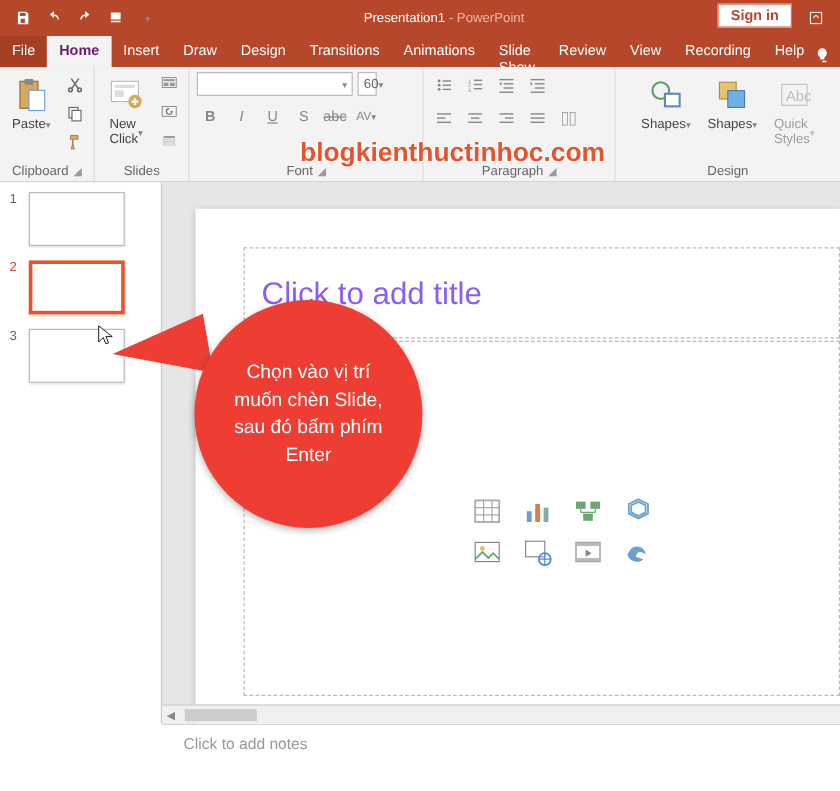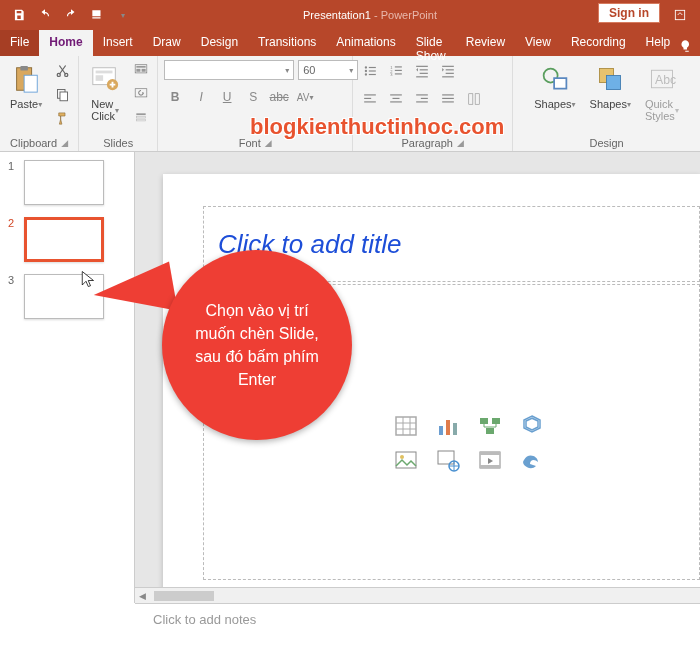--- a/index.html
+++ b/index.html
@@ -32,35 +32,35 @@
     .group-label { text-align: center; font-size: 11px; color: #666; padding-top: 2px; display: flex; justify-content: center; align-items: center; gap: 4px; }
     .group-label .dialog { font-size: 9px; color: #999; }
     .big-btn { display: flex; flex-direction: column; align-items: center; gap: 2px; padding: 2px 4px; cursor: pointer; }
     .big-btn .icon32 { width: 32px; height: 34px; display: flex; align-items: center; justify-content: center; }
     .big-btn .lbl { font-size: 11px; display: flex; flex-direction: row; align-items: center; }
     .small-col { display: flex; flex-direction: column; gap: 4px; }
     .small-btn { width: 20px; height: 20px; display: flex; align-items: center; justify-content: center; }
     .font-row { display: flex; gap: 4px; align-items: center; }
     .font-box { border: 1px solid #bbb; background: #fff; height: 20px; display: flex; align-items: center; padding: 0 4px; font-size: 11px; color: #666; }
     .font-box.name { width: 130px; }
-    .font-box.size { width: 60px; }
+    .font-box.size { width: 16px; }
     .fmt-btn { width: 22px; height: 22px; display: flex; align-items: center; justify-content: center; font-size: 12px; color: #888; cursor: pointer; }
     .dd-arrow { font-size: 8px; color: #888; }
     
     
     .main { display: flex; height: calc(100% - 152px - 30px - 26px); }
     .slide-panel { width: 135px; background: #fff; border-right: 1px solid #ccc; overflow-y: auto; padding: 8px; }
     .thumb-row { display: flex; gap: 6px; margin-bottom: 12px; align-items: flex-start; }
     .thumb-num { font-size: 11px; color: #666; width: 10px; }
     .thumb { width: 80px; height: 45px; background: #fff; border: 1px solid #bbb; box-shadow: 0 1px 2px rgba(0,0,0,0.15); }
     .thumb.selected { border: 3px solid #e8532f; }
     
     .editor { flex: 1; background: #e6e6e6; position: relative; overflow: hidden; }
     .slide-canvas { position: absolute; left: 28px; top: 22px; right: 0; height: 440px; background: #fff; box-shadow: 0 2px 6px rgba(0,0,0,0.2); }
-    .title-ph { position: absolute; left: 40px; top: 32px; right: 0; height: 76px; border: 1px dashed #bbb; display: flex; align-items: center; padding: 0 14px; font-size: 26px; color: #1d4ed8; font-style: italic; }
+    .title-ph { position: absolute; left: 40px; top: 32px; right: 0; height: 76px; border: 1px dashed #bbb; display: flex; align-items: center; padding: 0 14px; font-size: 26px; color: #8b5cf6; }
     .content-ph { position: absolute; left: 40px; top: 110px; right: 0; bottom: 34px; border: 1px dashed #bbb; }
     .content-icons { position: absolute; left: 50%; top: 50%; transform: translate(-60px, -20px); display: grid; grid-template-columns: repeat(4, 32px); gap: 6px 10px; }
     .content-icons .ci { width: 28px; height: 28px; display: flex; align-items: center; justify-content: center; }
     .content-icons svg { width: 24px; height: 24px; }
     
     .hscroll { position: absolute; bottom: 0; left: 0; right: 0; height: 16px; background: #f0f0f0; border-top: 1px solid #ccc; display: flex; align-items: center; }
     .hscroll .thumb-bar { height: 10px; background: #ccc; width: 60px; margin-left: 4px; }
     
     
     .notes { height: 34px; border-top: 1px solid #ccc; background: #fff; padding: 8px 18px; font-size: 13px; color: #999; margin-left: 135px; }

